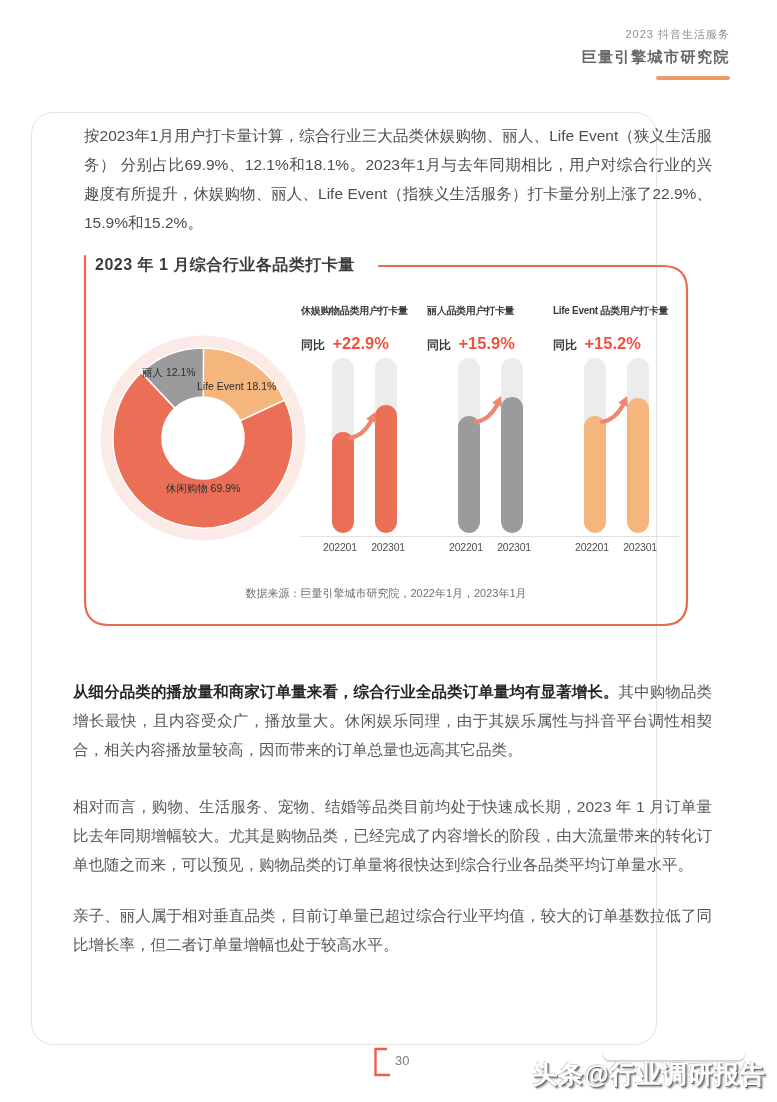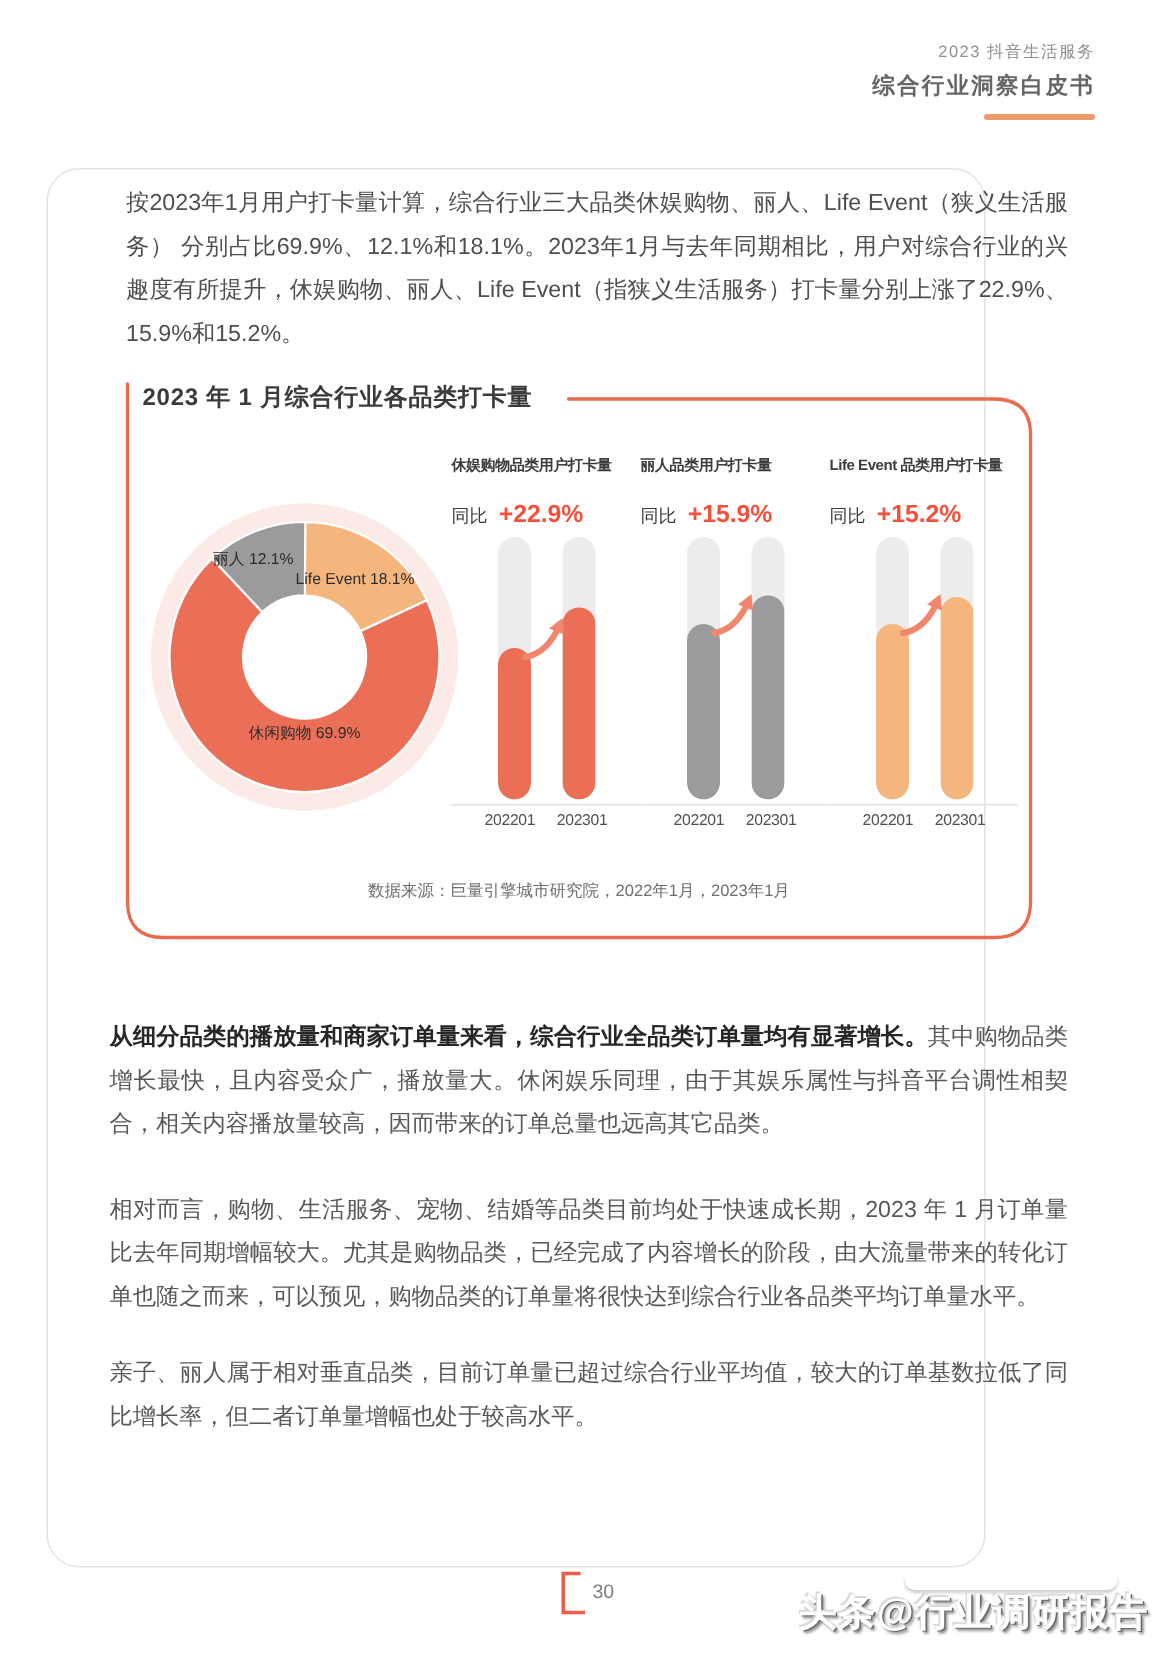--- a/index.html
+++ b/index.html
@@ -34,21 +34,21 @@
   .dl-life  { left:99px; top:47px; }
   .dl-xiuxian { left:0; right:0; top:149px; text-align:center; }
 
   
   .bar-area { position:absolute; left:220px; top:55px; width:378px;
     display:flex; justify-content:space-between; }
   .bar-group { width:128px; text-align:left; }
   .bg-title { font-size:10px; font-weight:700; color:#3C3C3C; letter-spacing:-0.3px;
     white-space:nowrap; height:12px; line-height:12px; margin-bottom:16px; }
   .bg-yoy { height:20px; line-height:20px; margin-bottom:5px; white-space:nowrap; }
-  .yoy-label { font-size:12px; font-weight:400; color:#3C3C3C; margin-right:3px; }
+  .yoy-label { font-size:12px; font-weight:700; color:#3C3C3C; margin-right:3px; }
   .yoy-value { font-size:16.5px; font-weight:700; color:#F4503B; }
   .bg-bars { position:relative; width:65px; height:175px; margin:0 auto;
     display:flex; justify-content:space-between; }
   .pill { width:22px; height:175px; background:#ECECEC; border-radius:11px;
     position:relative; overflow:hidden; }
   .pill-fill { position:absolute; left:0; right:0; bottom:0; border-radius:11px; }
   .arrow { position:absolute; left:14px; width:36px; height:32px; z-index:2; }
   .bg-baseline { width:100%; height:1px; background:#E2E2E2; margin-top:3px; }
   .bg-cats { width:82px; margin:4px auto 0; display:flex; justify-content:space-between; }
   .bg-cats span { font-size:10.5px; color:#4F4F4F; letter-spacing:-0.2px; }
@@ -75,21 +75,21 @@
     letter-spacing:1px; color:#fff; white-space:nowrap;
     text-shadow:-1px -1px 0 #d9d9d9, 1px 1px 0 #6a6a6a, 2px 2px 2px #8a8a8a; }
 </style>
 </head>
 <body>
 
 <div class="stage">
 
   <div class="hdr">
     <div class="hdr-eyebrow">2023 抖音生活服务</div>
-    <div class="hdr-title">综合行业洞察白皮书</div>
+    <div class="hdr-title">巨量引擎城市研究院</div>
     <div class="hdr-underline" id="hdr-underline" style="background: rgb(238, 155, 108);"></div>
   </div>
 
   <div class="card">
 
     <div class="intro">按2023年1月用户打卡量计算，综合行业三大品类休娱购物、丽人、Life Event（狭义生活服务） 分别占比69.9%、12.1%和18.1%。2023年1月与去年同期相比，用户对综合行业的兴趣度有所提升，休娱购物、丽人、Life Event（指狭义生活服务）打卡量分别上涨了22.9%、15.9%和15.2%。</div>
 
     <div class="chart-box">
       <svg class="border-svg" viewBox="0 0 610 379">
         <path d="M298 16 H582 Q606 16 606 40 V351 Q606 375 582 375 H28 Q4 375 4 351 V6" fill="none" stroke="#E96B4F" stroke-width="2.2" stroke-linecap="round"></path>

